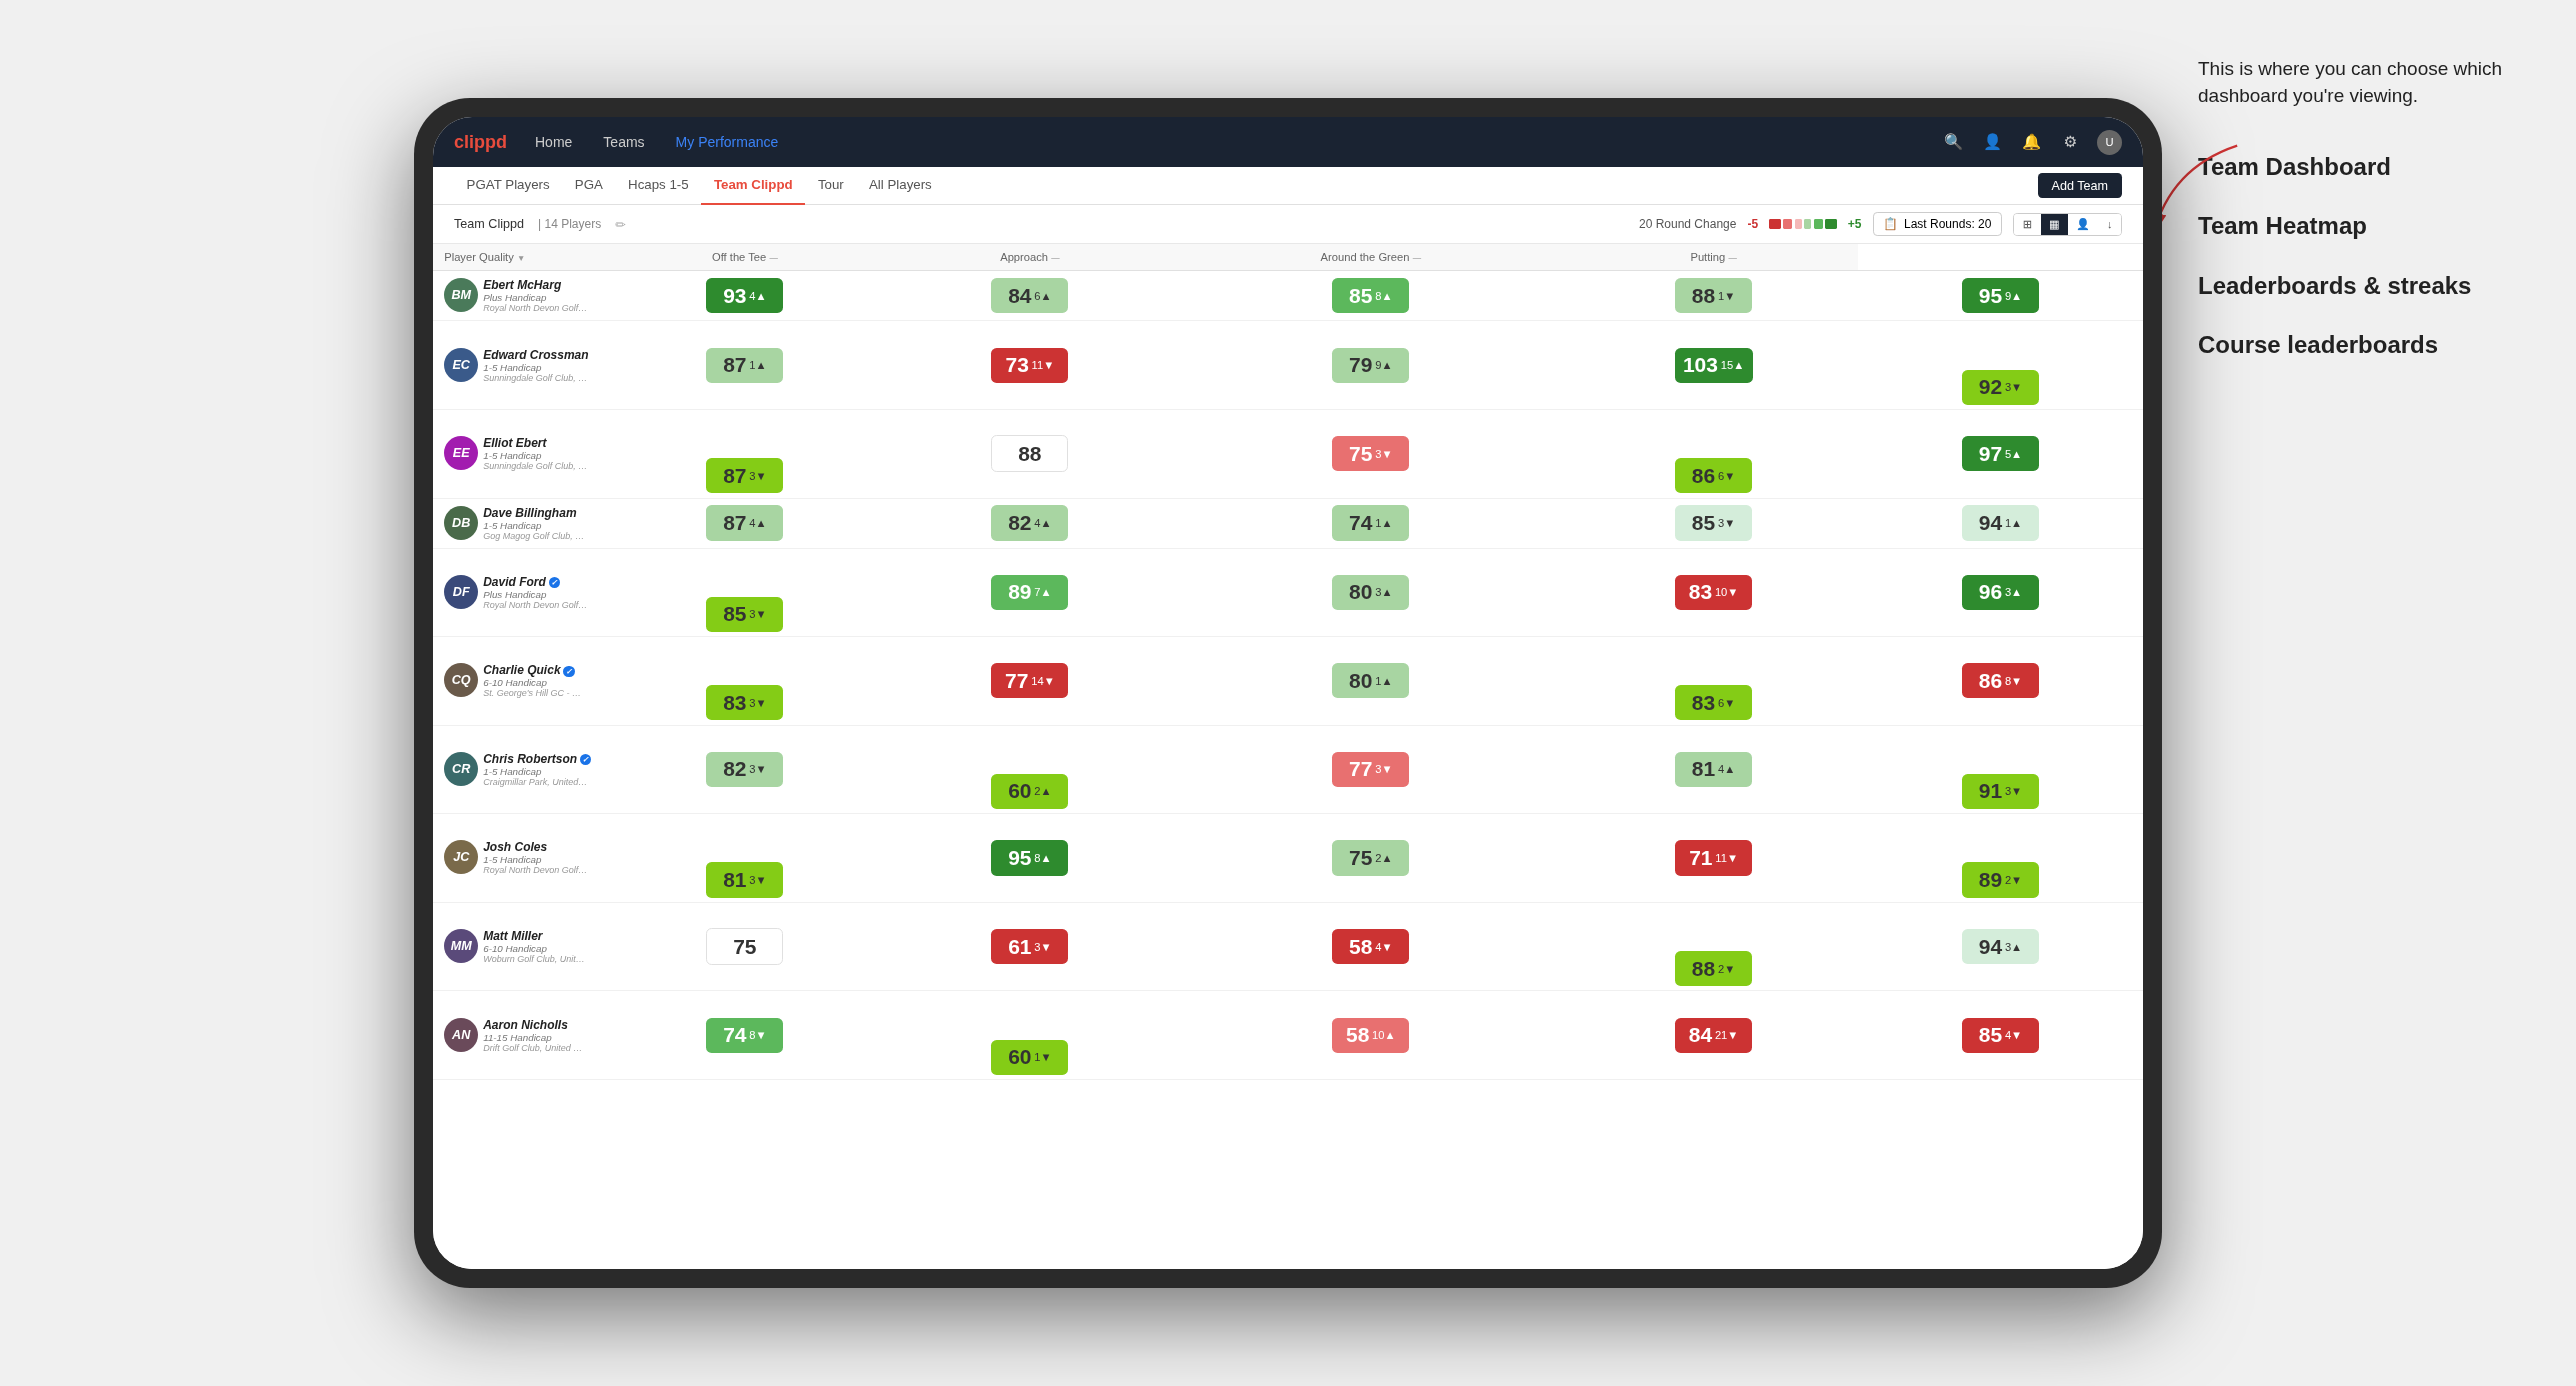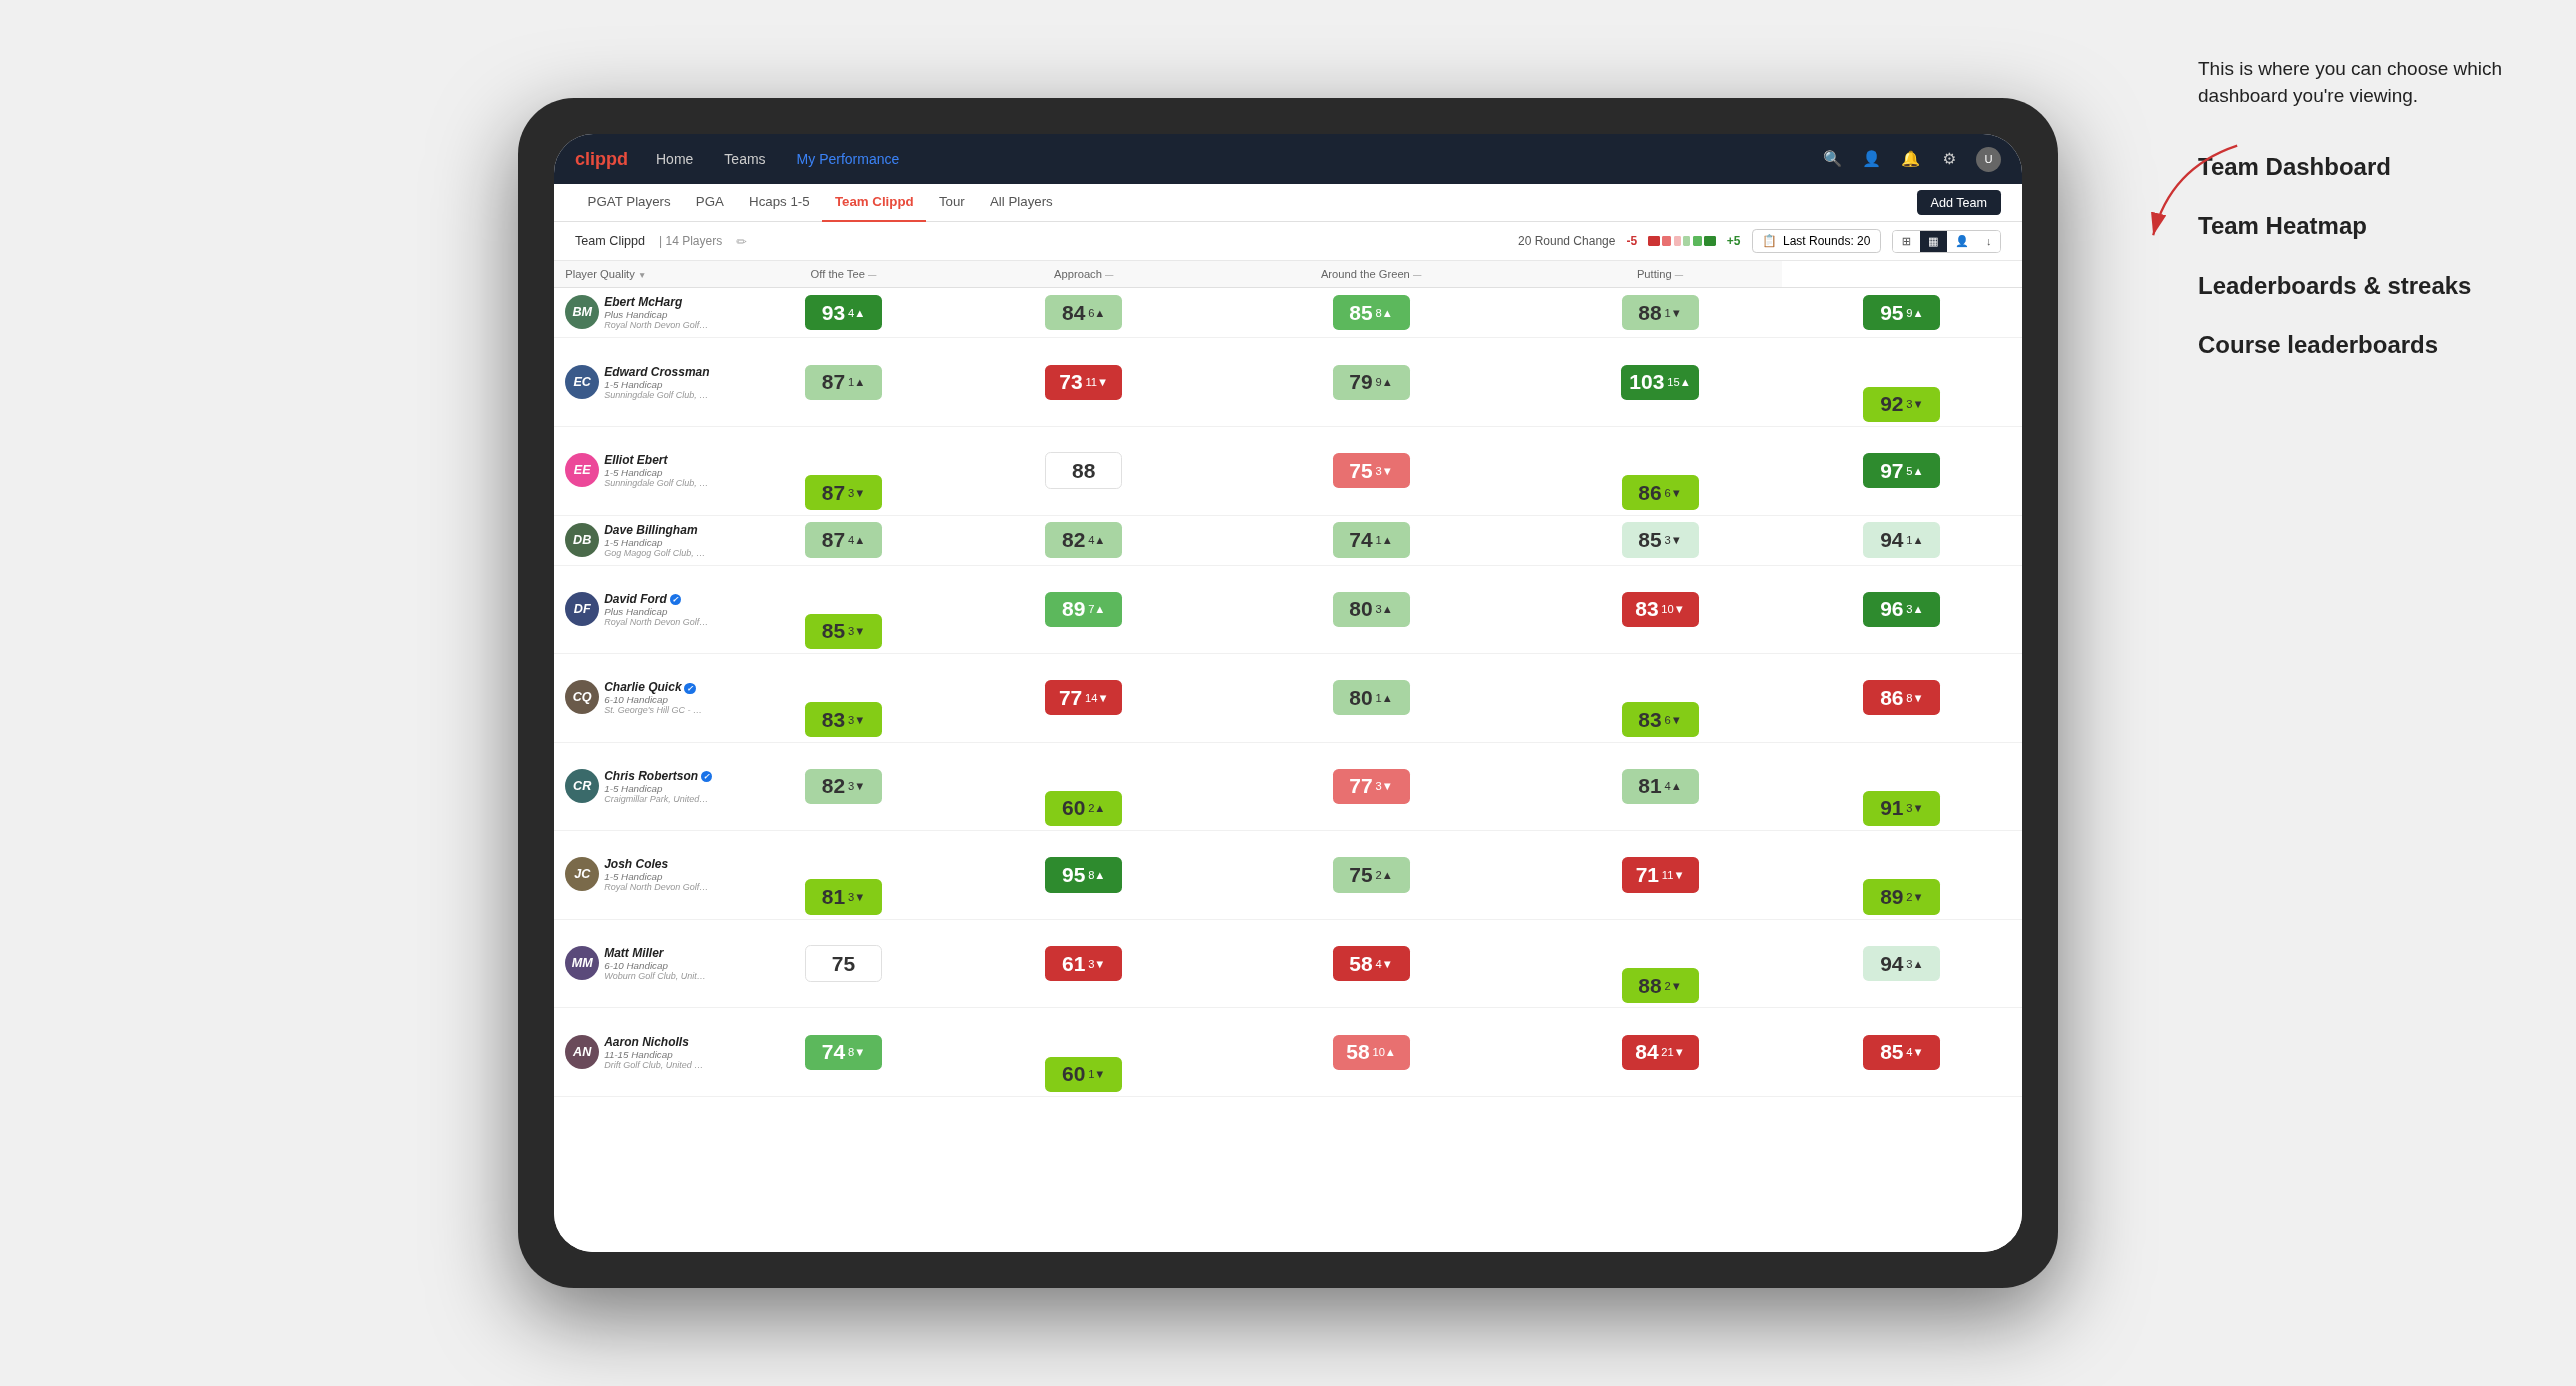--- a/index.html
+++ b/index.html
@@ -40,25 +40,25 @@
     .annotation-item {
       font-size: 24px;
       color: #222;
       font-weight: 600;
       margin-bottom: 28px;
       line-height: 1.3;
     }
 
     
     .ipad-frame {
-      width: 1540px;
+      width: 1748px;
       height: 1190px;
       background: #2a2a2a;
       border-radius: 56px;
-      padding: 36px;
+      padding: 19px;
       box-shadow: 0 28px 84px rgba(0,0,0,0.5);
       position: relative;
     }
     .ipad-screen {
       width: 100%;
       height: 100%;
       background: #fff;
       border-radius: 39px;
       overflow: hidden;
       display: flex;
@@ -545,21 +545,21 @@
         </div></td>
               <td class="score-cell">
         <div class="score-box bg-light-red">
           <span class="score-num">92</span>
           <span class="score-delta">3▼</span>
         </div></td>
             </tr>
             <tr>
               <td>
       <div class="player-cell">
-        <div class="player-avatar" style="background:#ec4899">EE</div>
+        <div class="player-avatar" style="background:#a21caf">EE</div>
         <div class="player-info">
           <div class="player-name">Elliot Ebert</div>
           <div class="player-hcap">1-5 Handicap</div>
           <div class="player-club">Sunningdale Golf Club, United Kingdom</div>
         </div>
       </div>
               </td>
               <td class="score-cell">
         <div class="score-box bg-light-red">
           <span class="score-num">87</span>

